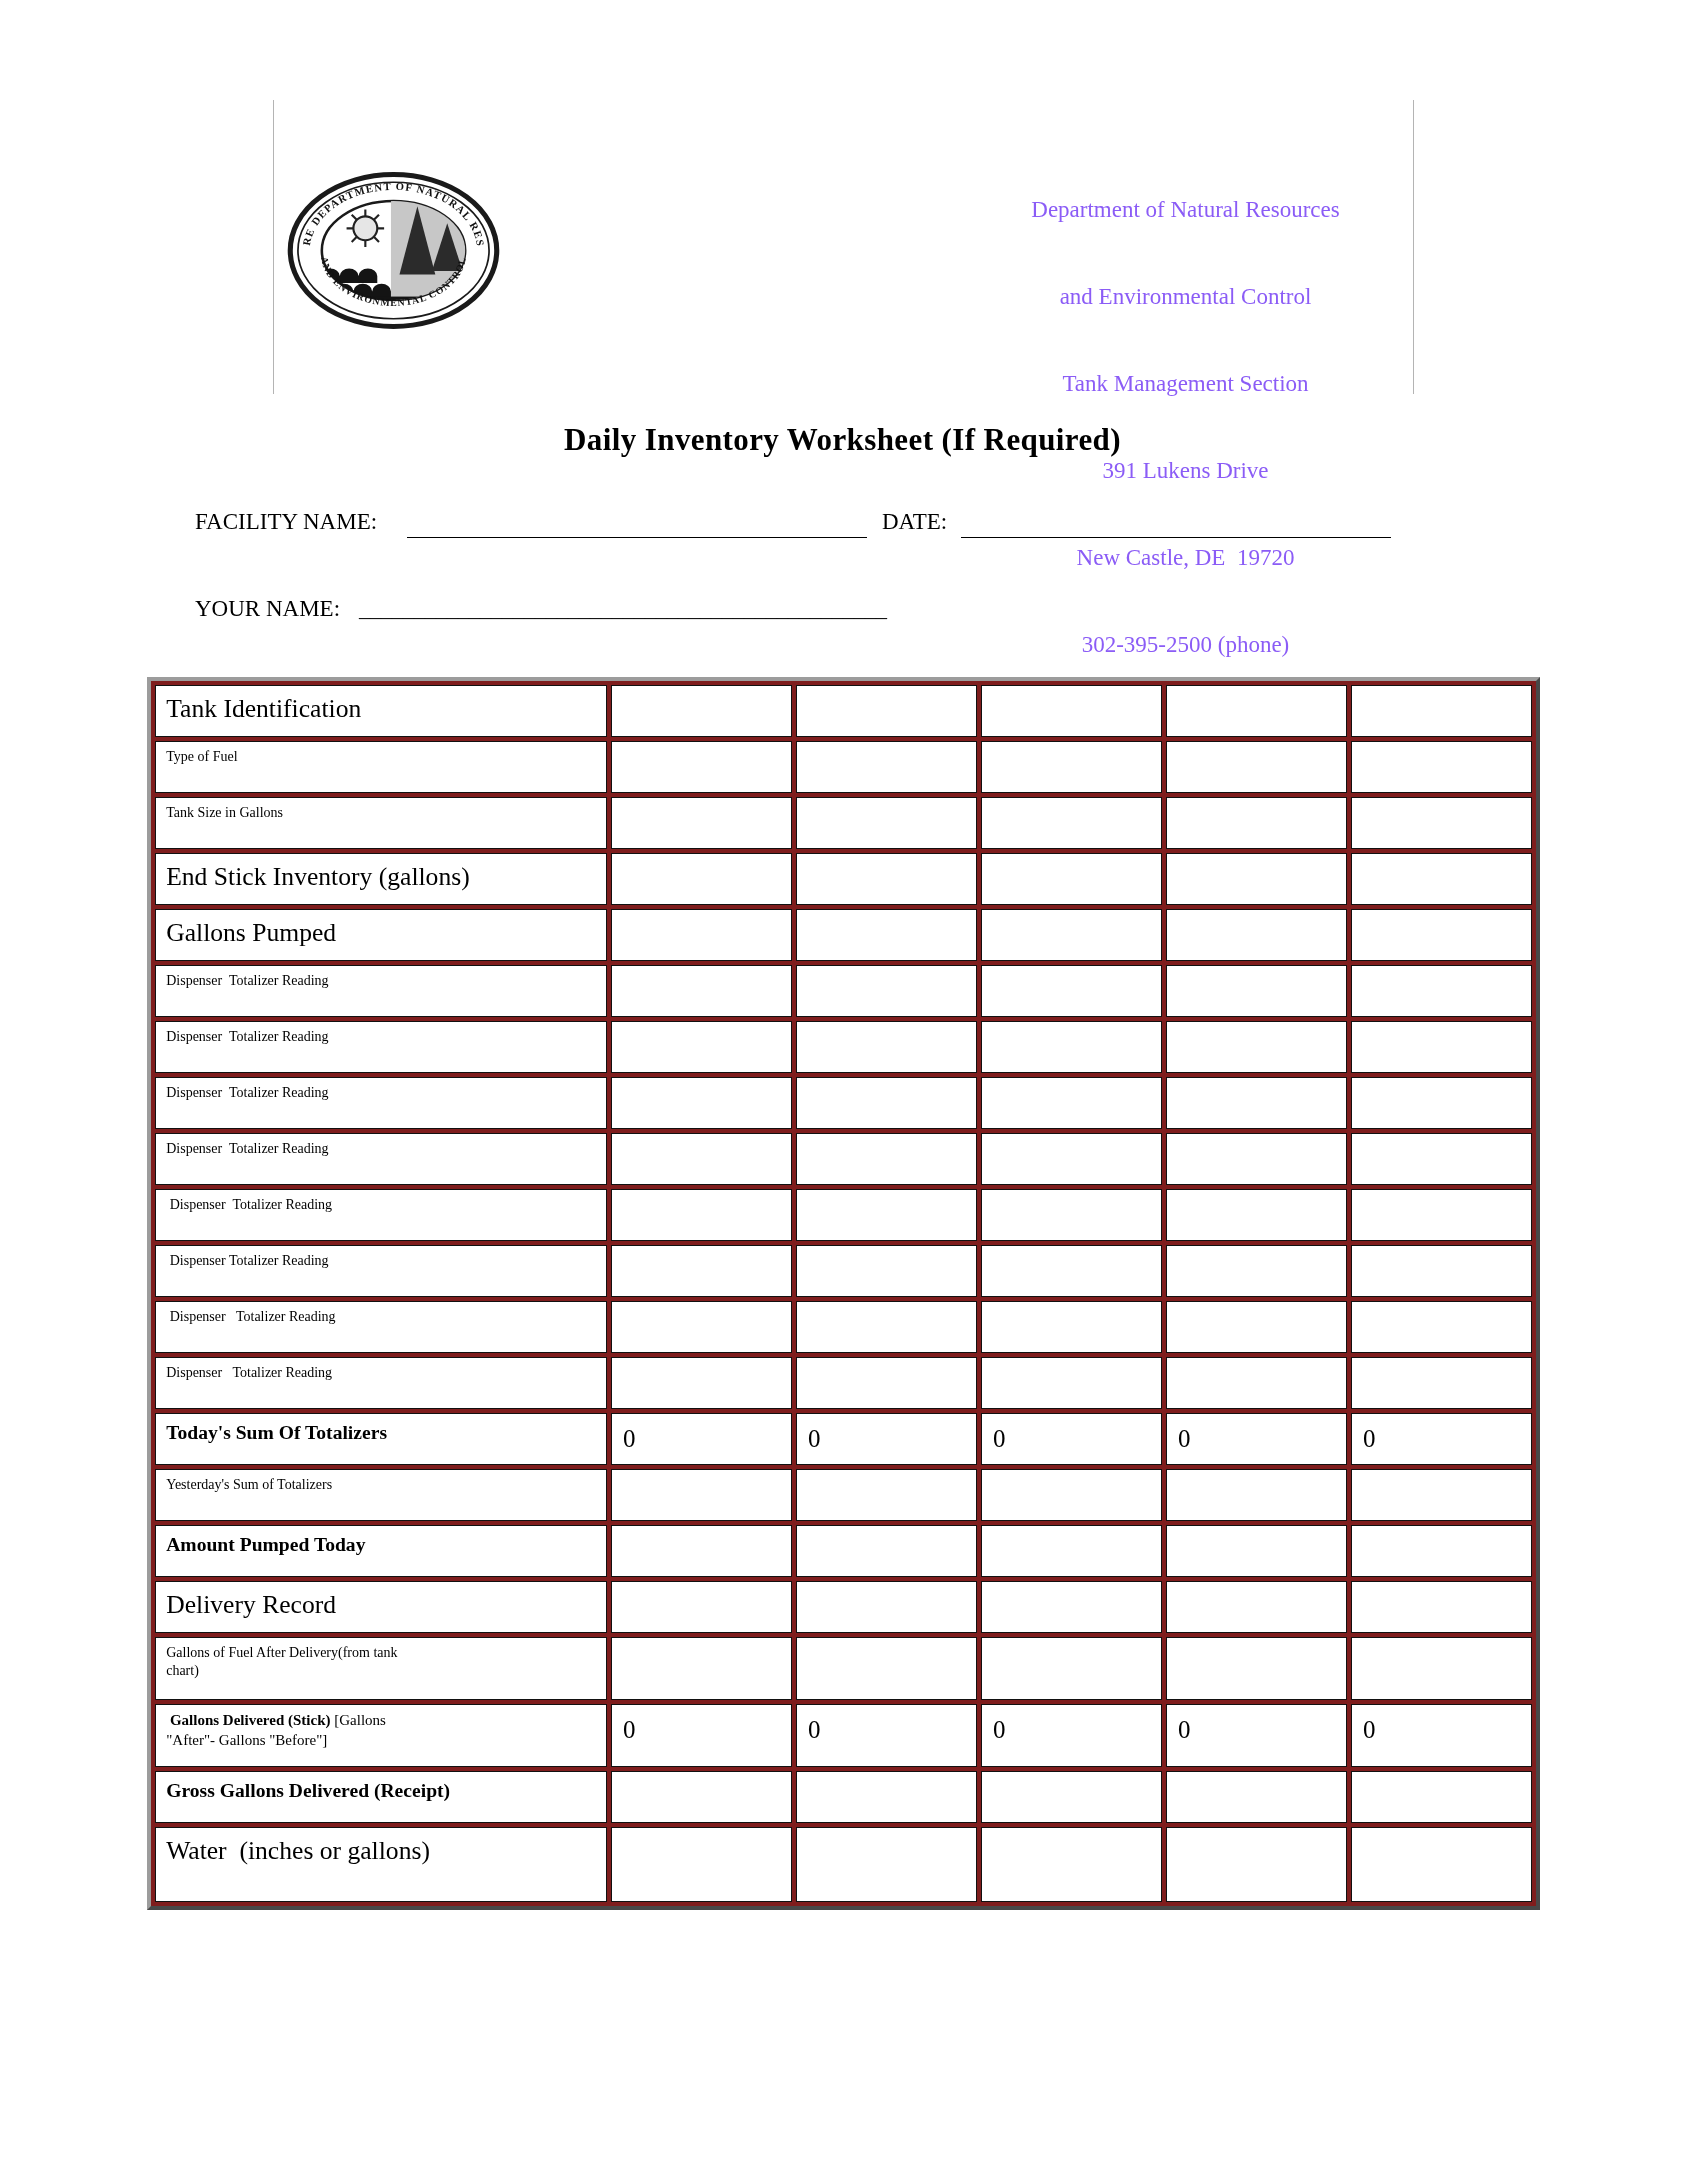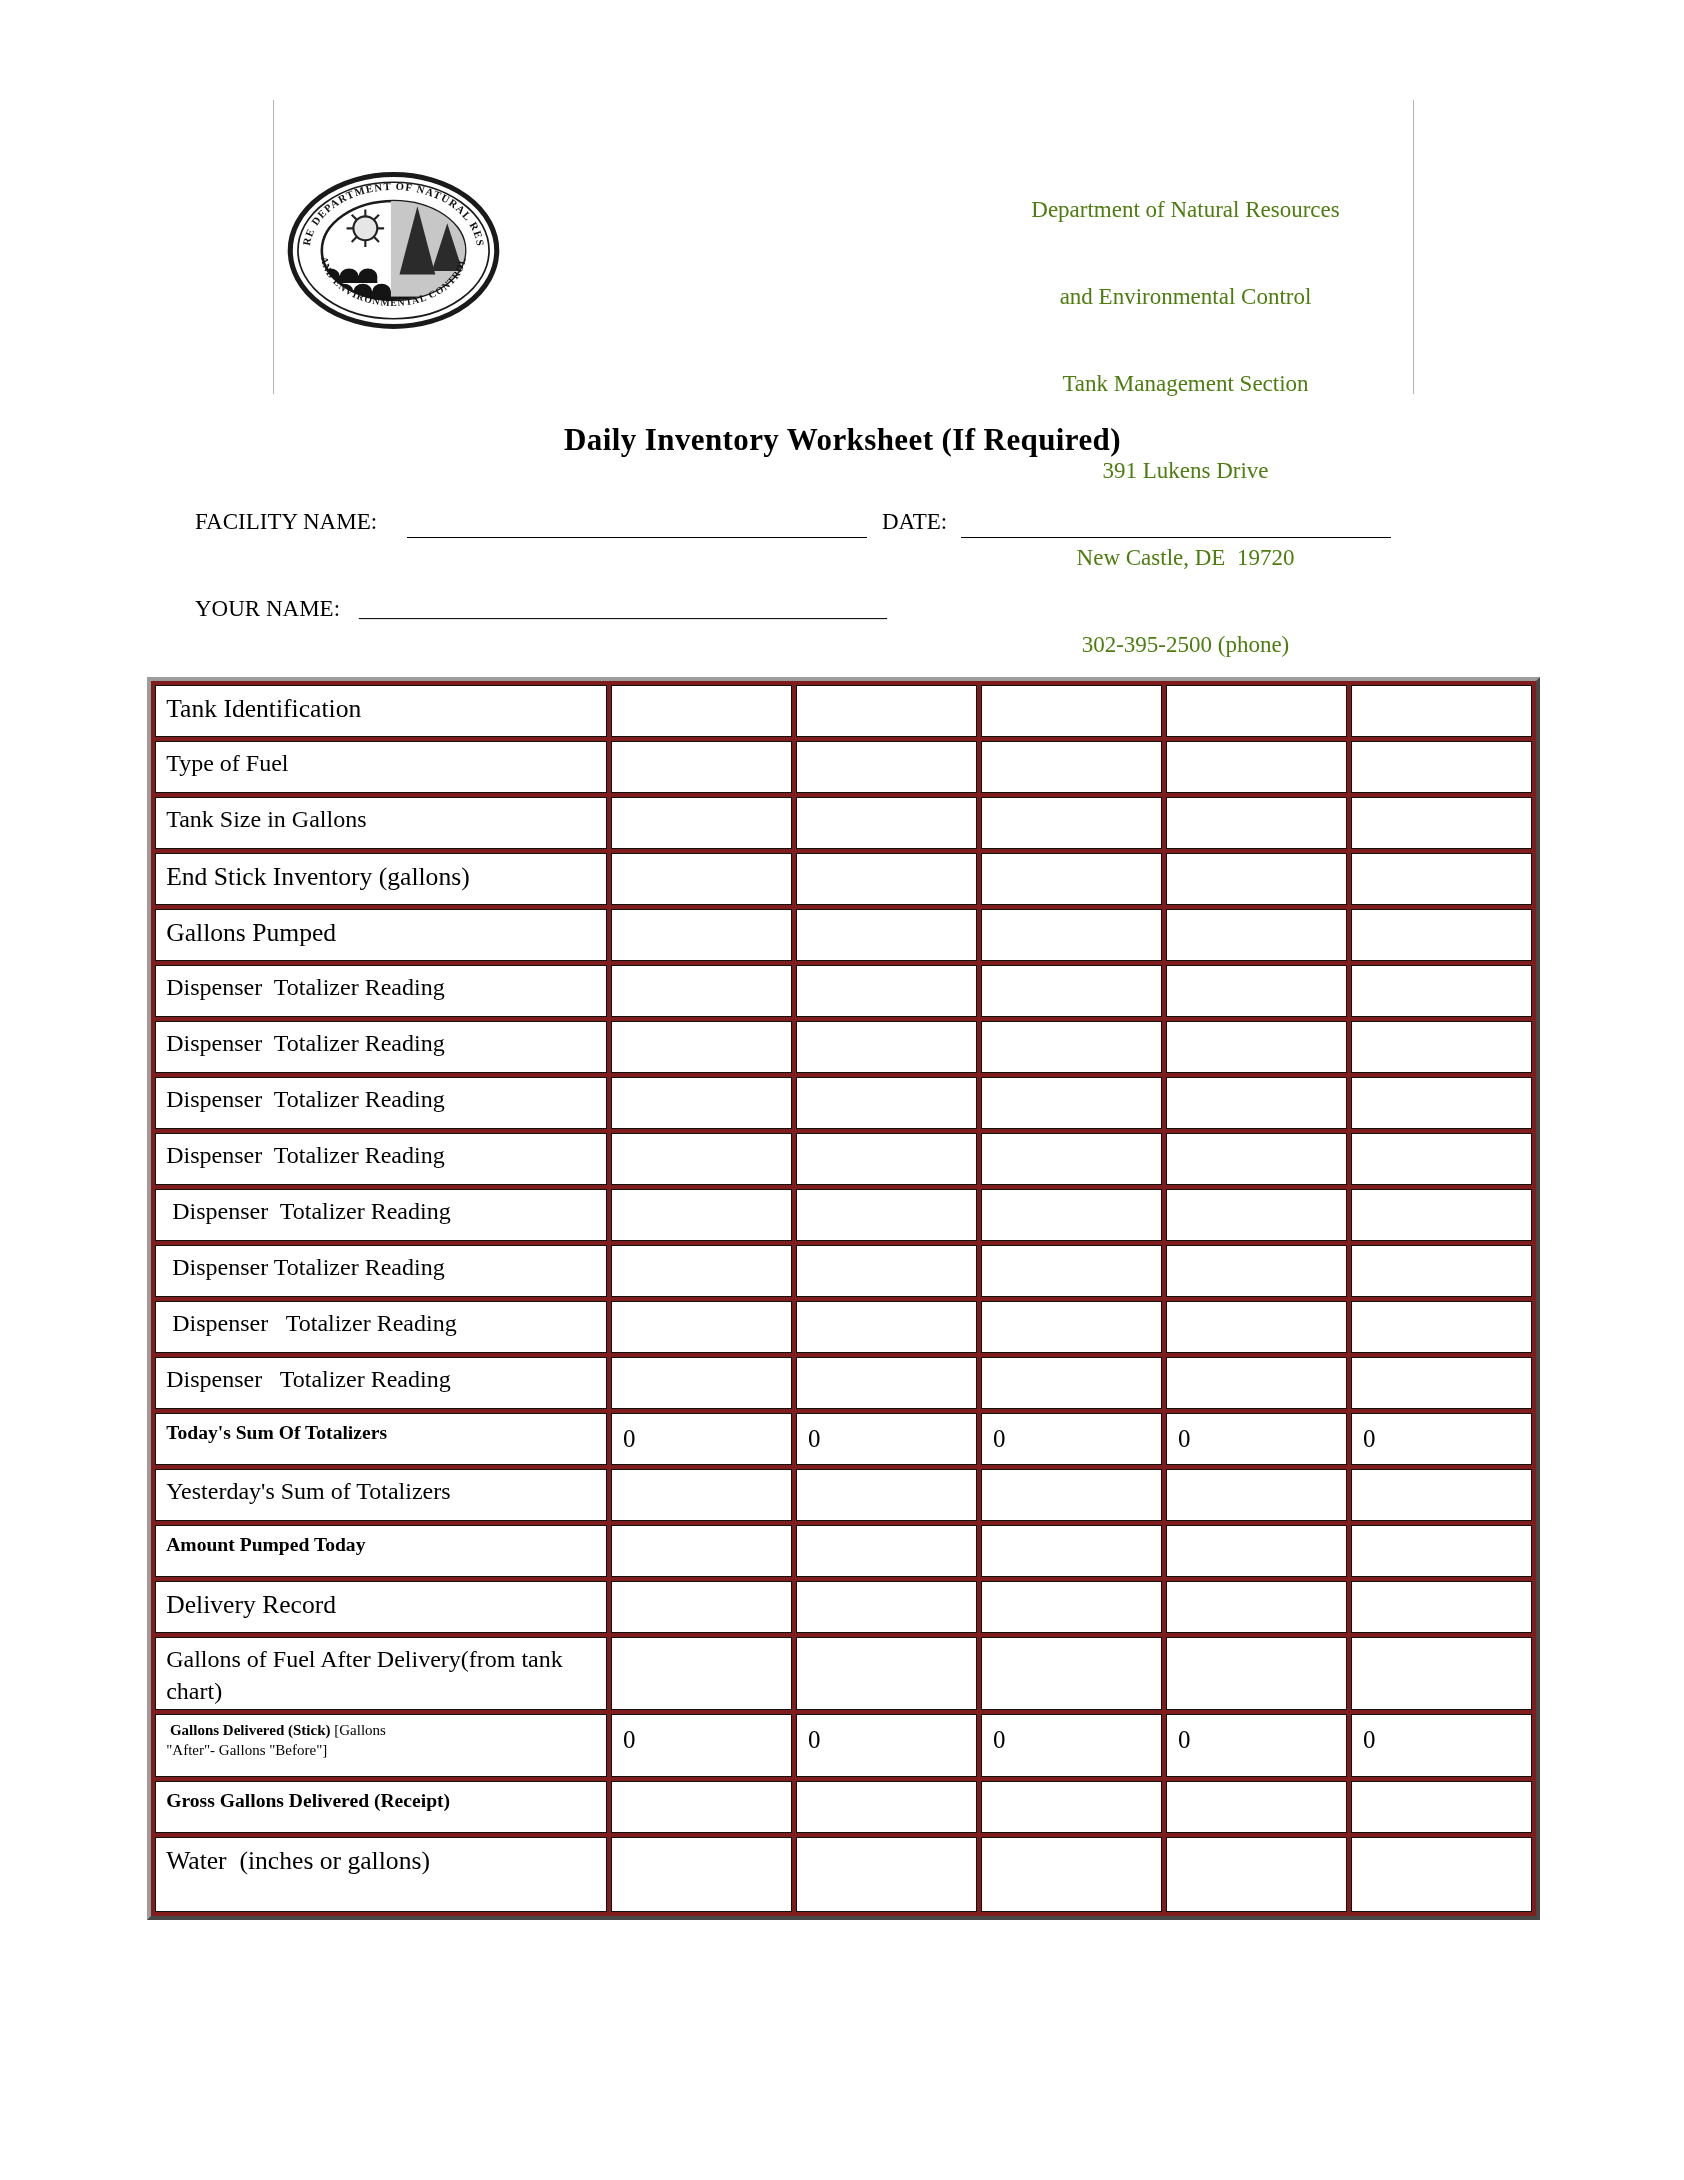--- a/index.html
+++ b/index.html
@@ -10,21 +10,21 @@
     overflow:hidden;
   }
   
   .header-box {
     position:absolute; left:273px; top:100px; width:1141px; height:294px;
     border-left:0.9px solid #b4b4b4; border-right:0.9px solid #b4b4b4;
   }
   .seal { position:absolute; left:12px; top:72px; width:215px; height:157px; }
   .agency {
     position:absolute; left:731px; top:37px; width:361px;
-    text-align:center; font-size:23px; line-height:29px; white-space:pre; color:#4d7c0f;
+    text-align:center; font-size:23px; line-height:29px; white-space:pre; color:#8b5cf6;
   }
   
   .title {
     position:absolute; left:0; top:422px; width:1685px; text-align:center;
     font-size:31px; font-weight:bold; letter-spacing:0.4px;
   }
   .form-label { position:absolute; font-size:23px; white-space:pre; }
   .blank-line { position:absolute; border-top:1.7px solid #000; height:1.7px; }
   .uscore { font-size:22px; letter-spacing:0; }
   
@@ -36,21 +36,21 @@
   .inv-table th, .inv-table td {
     background:#ffffff; border:1.7px solid #111111;
     vertical-align:top; text-align:left; font-weight:normal;
   }
   .label-cell { padding:6px 8.5px 1.7px 10.2px; white-space:pre-wrap; line-height:1.32; }
   .data-cell  { padding:11px 6.8px 0 11px; font-size:25px; line-height:1.1; }
   tr.h-norm  > th, tr.h-norm  > td { height:52px; }
   tr.h-tall  > th, tr.h-tall  > td { height:63px; }
   tr.h-water > th, tr.h-water > td { height:75px; }
   tr.style-lg    .label-cell { font-size:25.6px; }
-  tr.style-sm    .label-cell { font-size:24px; }
+  tr.style-sm    .label-cell { font-size:14px; }
   tr.style-bold  .label-cell { font-size:19.6px; font-weight:bold; }
   tr.style-mixed .label-cell { font-size:15px; }
   .label-cell span.bold { font-weight:bold; }
 </style>
 </head>
 <body>
 
 <div class="page">
 
   <div class="header-box">

